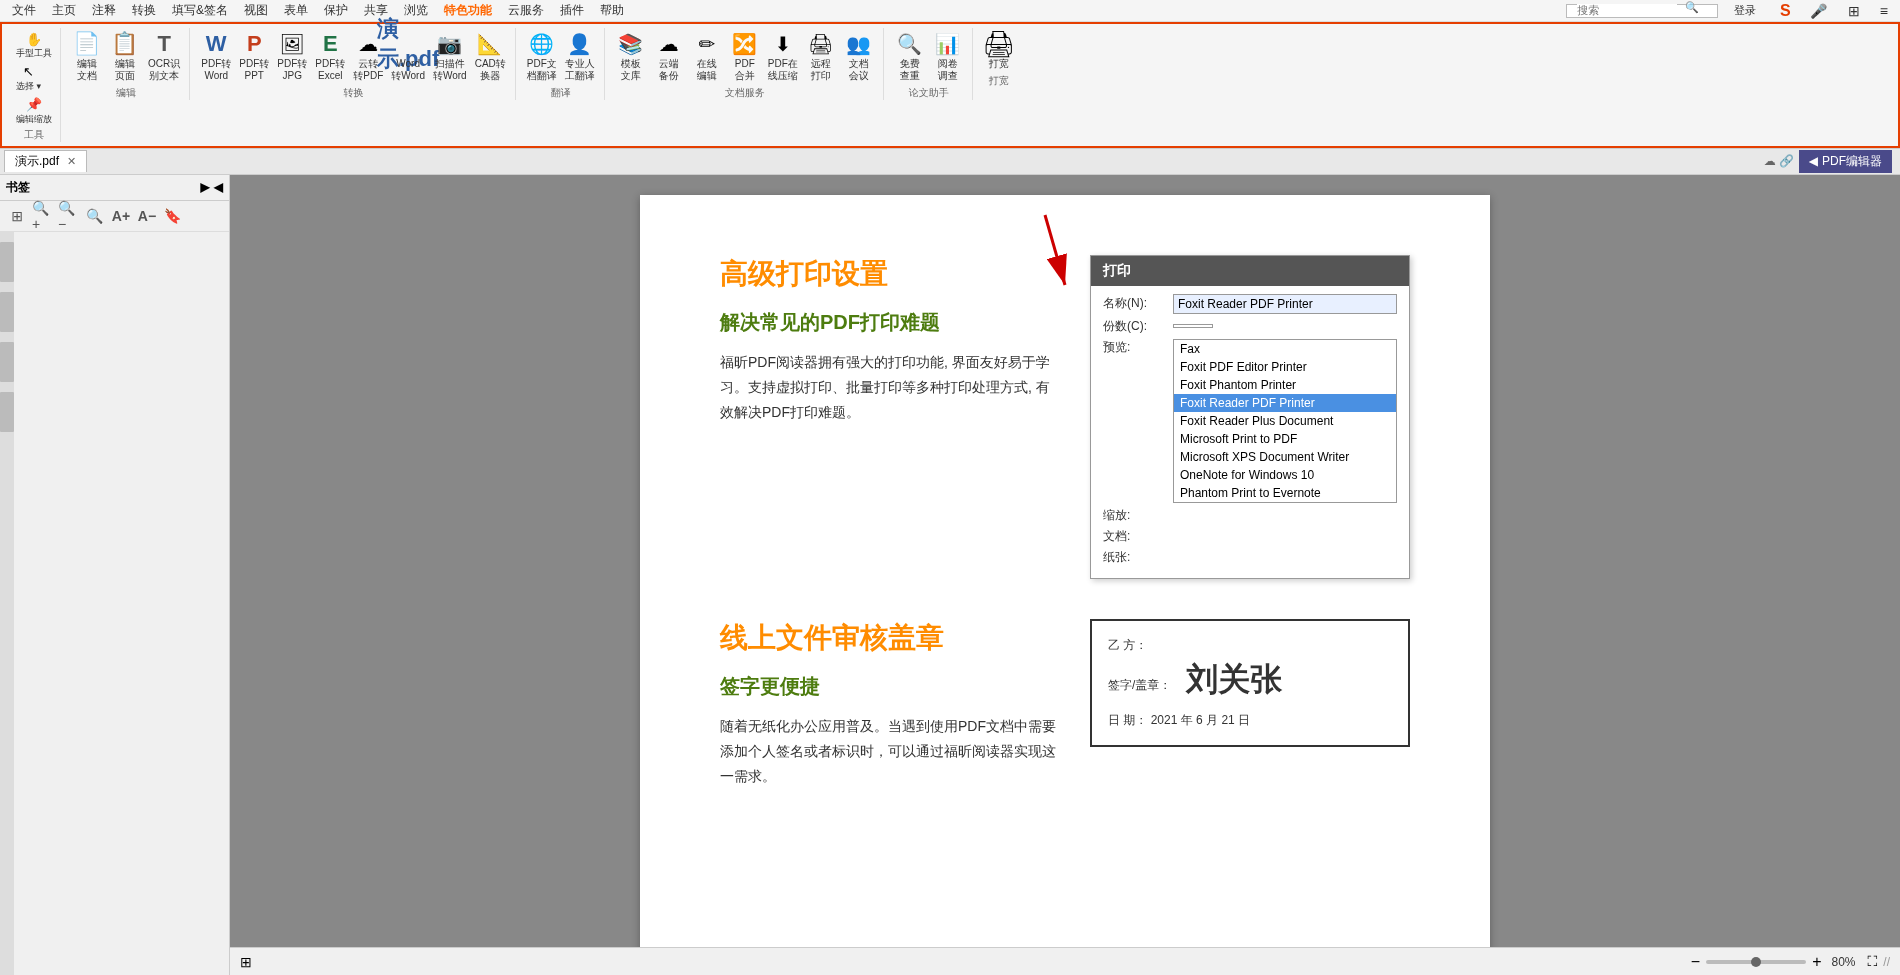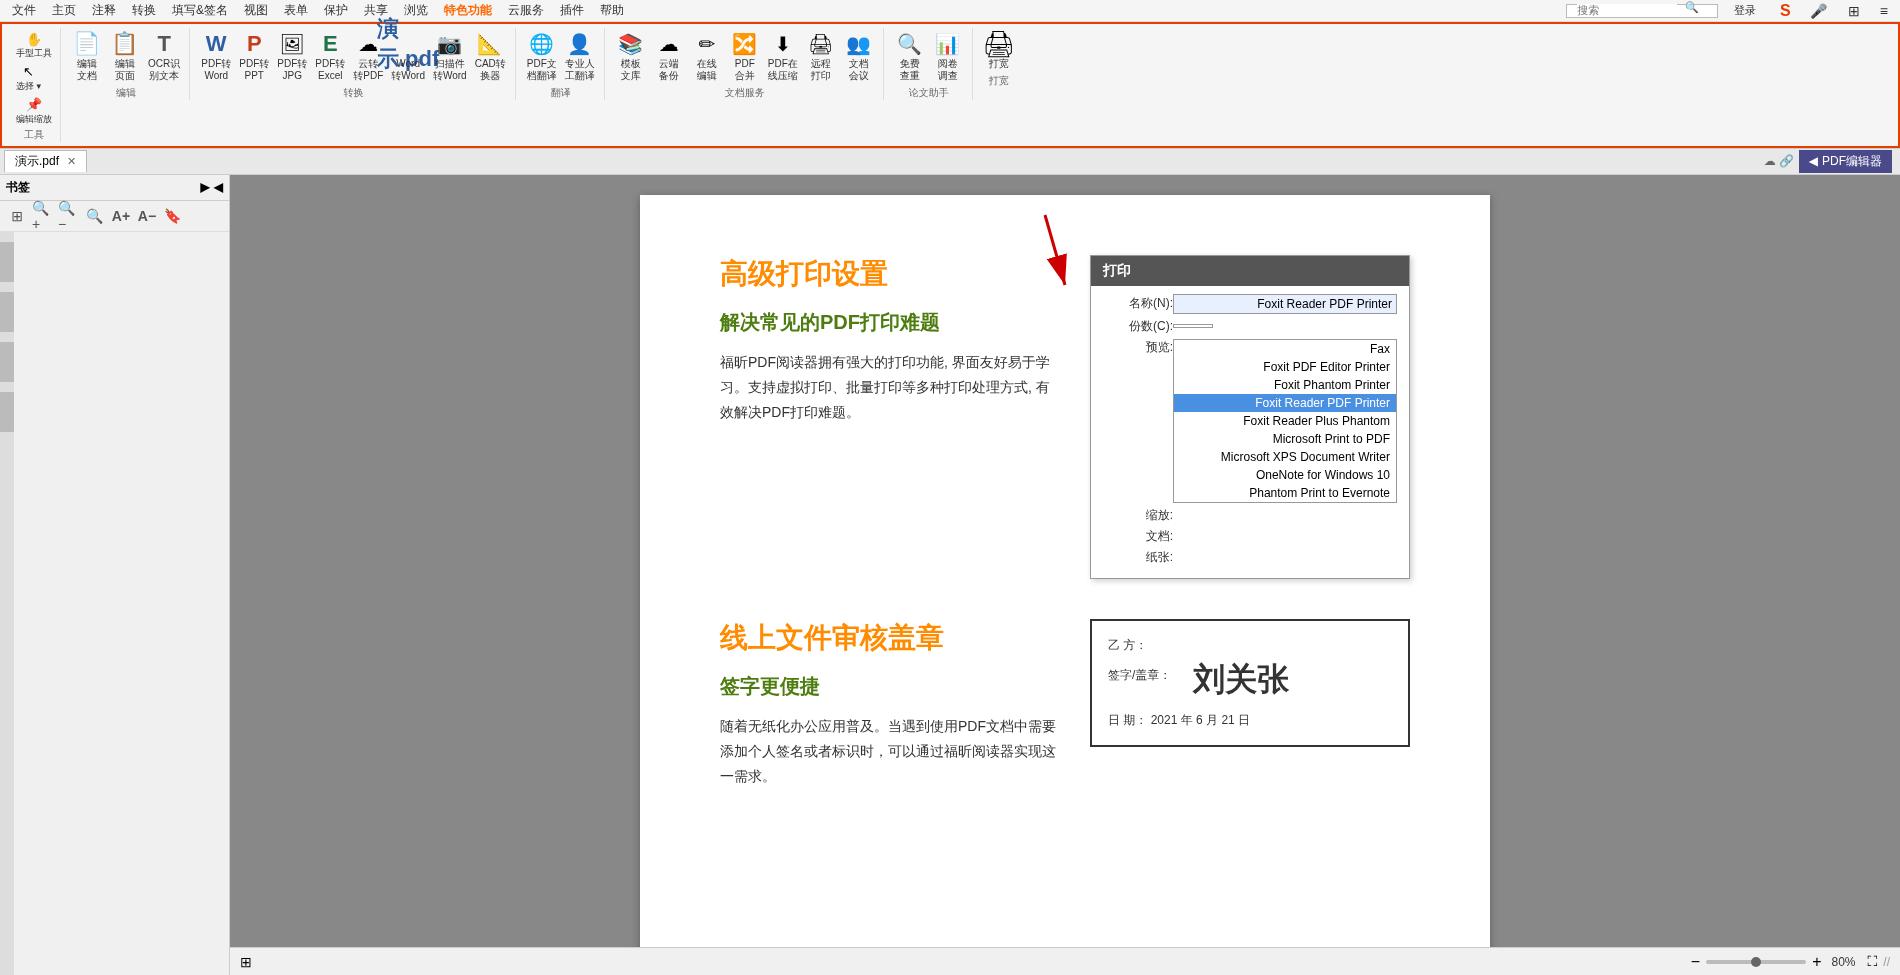--- a/index.html
+++ b/index.html
@@ -49,21 +49,21 @@
     .pdf-section { margin-bottom: 40px; display: flex; gap: 30px; align-items: flex-start; }
     .pdf-text { flex: 1; }
     .pdf-title { color: #ff8c00; font-size: 28px; font-weight: bold; margin-bottom: 16px; }
     .pdf-subtitle { font-size: 20px; font-weight: bold; color: #4d7c0f; margin-bottom: 14px; }
     .pdf-body { font-size: 14px; color: #333; line-height: 1.8; }
     .pdf-visual { width: 320px; flex-shrink: 0; }
 
     
     .print-dialog { border: 1px solid #999; background: #fff; box-shadow: 2px 2px 6px rgba(0,0,0,0.2); }
     .print-dialog-header { background: #555; color: #fff; padding: 6px 12px; font-size: 14px; font-weight: bold; }
-    .print-dialog-body { padding: 8px 12px; font-size: 12px; text-align: right; }
+    .print-dialog-body { padding: 8px 12px; font-size: 12px; }
     .print-row { display: flex; align-items: center; margin-bottom: 4px; }
     .print-label { width: 70px; color: #333; }
     .print-input { flex: 1; border: 1px solid #999; padding: 2px 4px; background: #e8f0ff; font-size: 12px; }
     .print-list-item { padding: 2px 6px; cursor: pointer; }
     .print-list-item.selected { background: #4a90e2; color: #fff; }
 
     
     .signature-box { border: 2px solid #333; padding: 16px; background: #fff; }
     .sig-label { font-size: 12px; color: #333; margin-bottom: 8px; }
     .sig-name { font-size: 32px; font-weight: bold; color: #333; font-family: 'KaiTi', 'STKaiti', serif; }
@@ -346,21 +346,21 @@
                 </div>
               </div>
 
               <div style="display:flex;margin-bottom:4px;">
                 <div class="print-label">预览:</div>
                 <div style="flex:1;border:1px solid #999;">
                   <div class="print-list-item">Fax</div>
                   <div class="print-list-item">Foxit PDF Editor Printer</div>
                   <div class="print-list-item">Foxit Phantom Printer</div>
                   <div class="print-list-item selected">Foxit Reader PDF Printer</div>
-                  <div class="print-list-item">Foxit Reader Plus Phantom</div>
+                  <div class="print-list-item">Foxit Reader Plus Document</div>
                   <div class="print-list-item">Microsoft Print to PDF</div>
                   <div class="print-list-item">Microsoft XPS Document Writer</div>
                   <div class="print-list-item">OneNote for Windows 10</div>
                   <div class="print-list-item">Phantom Print to Evernote</div>
                 </div>
               </div>
               <div class="print-row">
                 <div class="print-label">缩放:</div>
               </div>
               <div class="print-row">
@@ -376,21 +376,21 @@
 
       <div class="pdf-section">
         <div class="pdf-text">
           <div class="pdf-title">线上文件审核盖章</div>
           <div class="pdf-subtitle">签字更便捷</div>
           <div class="pdf-body">随着无纸化办公应用普及。当遇到使用PDF文档中需要添加个人签名或者标识时，可以通过福昕阅读器实现这一需求。</div>
         </div>
         <div class="pdf-visual">
           <div class="signature-box">
             <div class="sig-party">乙 方：</div>
-            <div style="display:flex;align-items:center;gap:22px;">
+            <div style="display:flex;align-items:flex-end;gap:15px;">
               <div class="sig-label">签字/盖章：</div>
               <div class="sig-name">刘关张</div>
             </div>
             <div class="sig-date">
               <span>日 期：</span>
               <span>2021 年 6 月 21 日</span>
             </div>
           </div>
         </div>
       </div>

